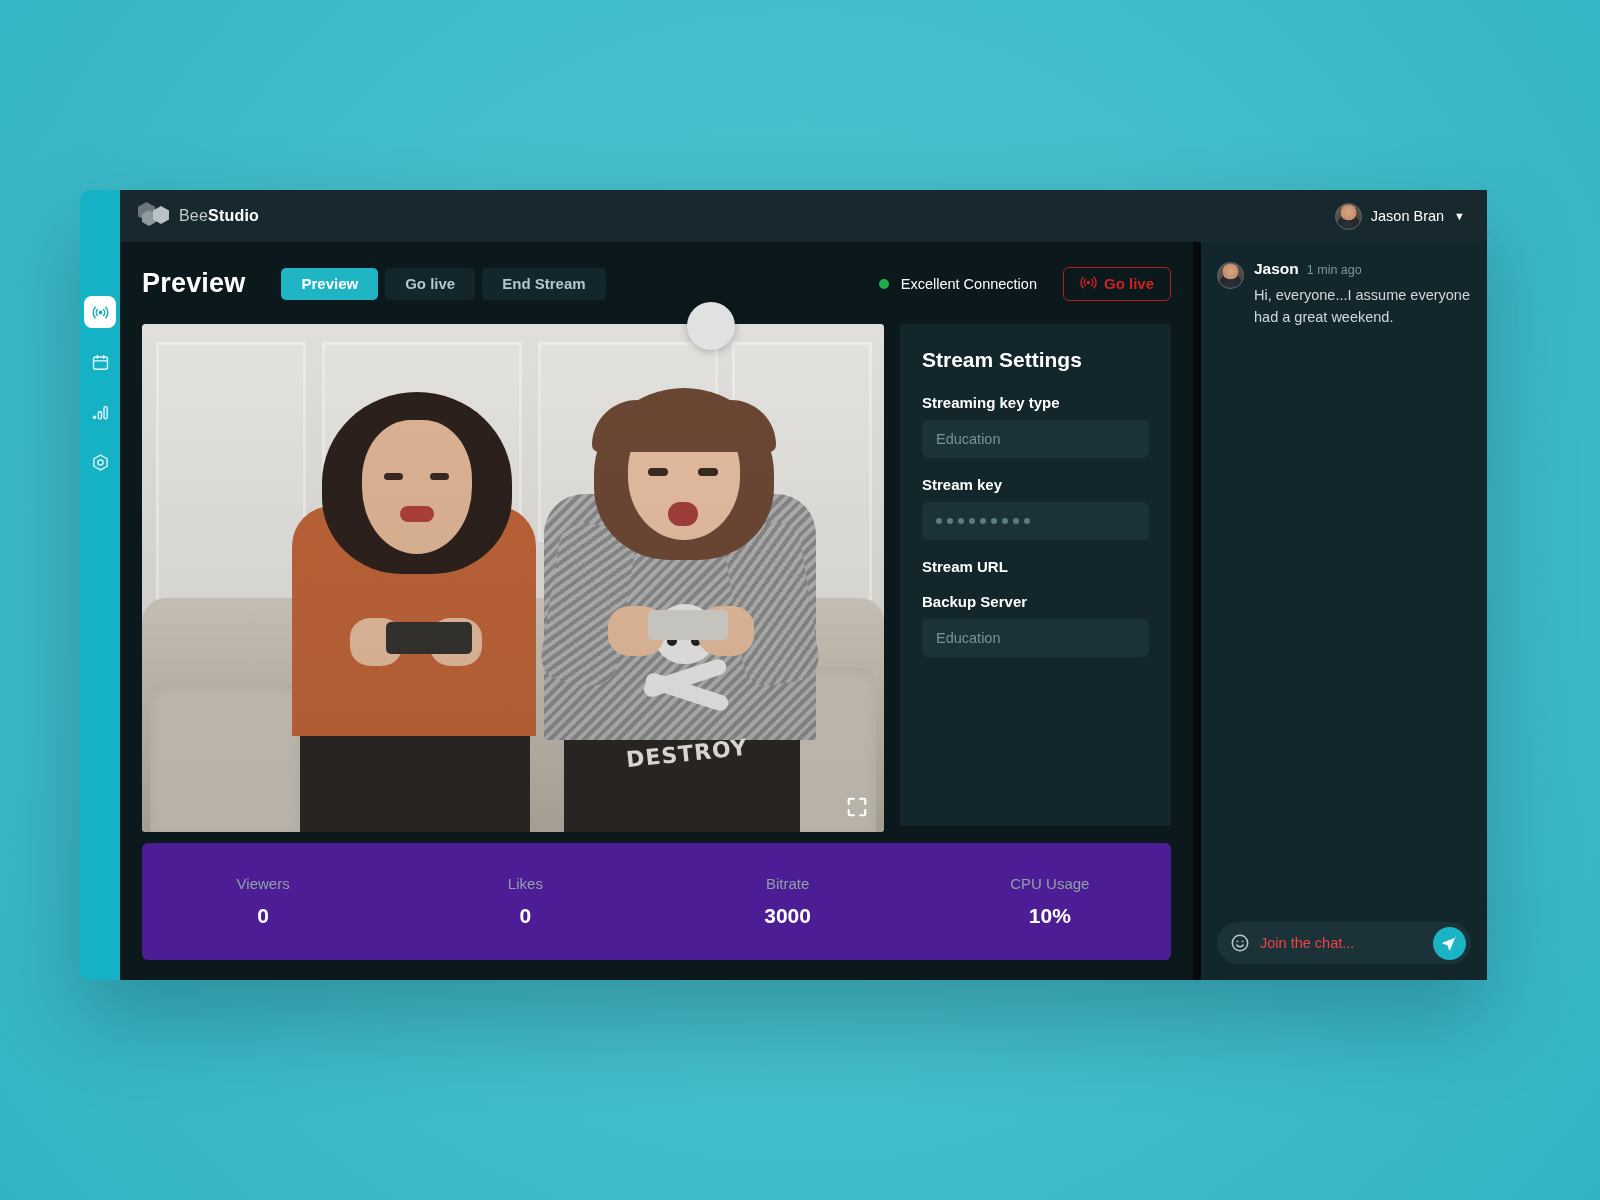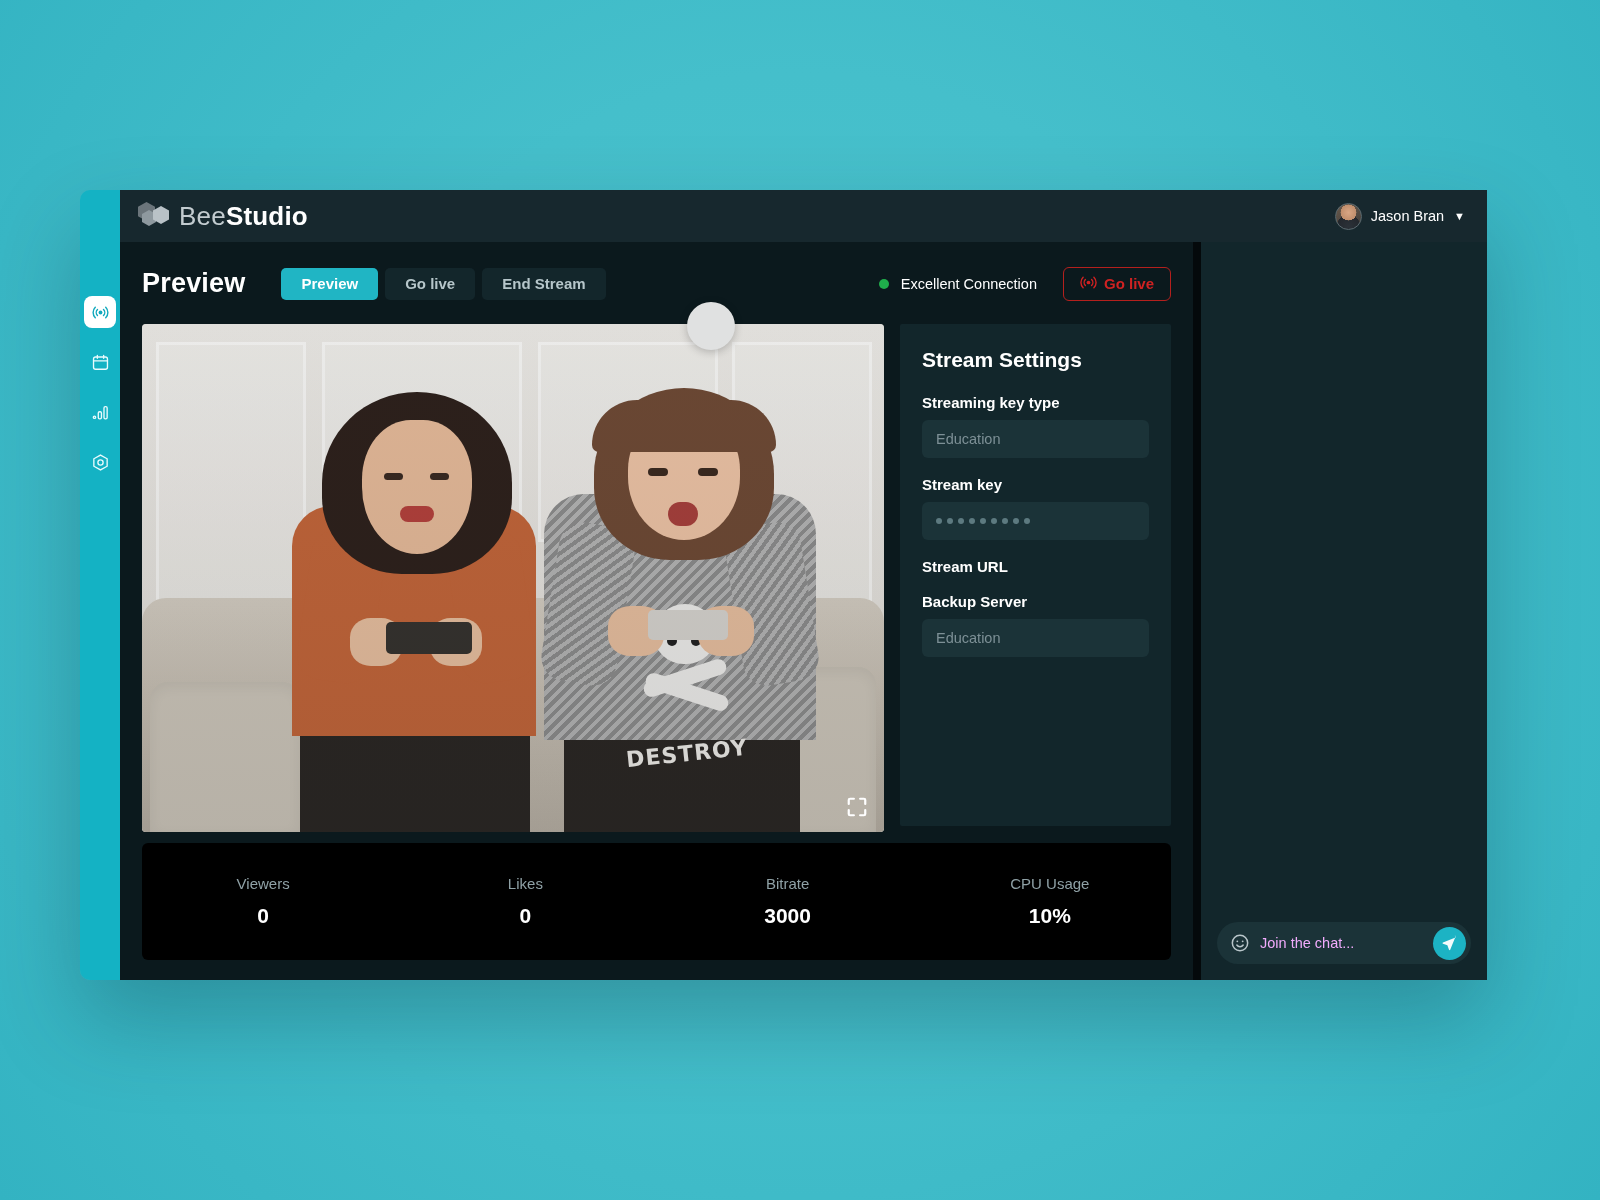--- a/index.html
+++ b/index.html
@@ -60,21 +60,21 @@
     display: flex;
     align-items: center;
     justify-content: space-between;
     padding: 0 22px 0 18px;
     flex: 0 0 52px;
   }
   .brand { display: flex; align-items: center; gap: 9px; }
   .brand-mark { position: relative; width: 32px; height: 30px; }
   .hex { position: absolute; }
   .hex svg { display: block; }
-  .brand-text { font-size: 26px; letter-spacing: .2px; }
+  .brand-text { font-size: 16px; letter-spacing: .2px; }
   .brand-text .thin { color: #c3ccd0; font-weight: 300; }
   .brand-text .bold { color: #ffffff; font-weight: 700; }
 
   .user { display: flex; align-items: center; gap: 9px; }
   .avatar {
     width: 27px; height: 27px; border-radius: 50%;
     background:
       radial-gradient(circle at 50% 34%, #d9a684 0%, #c08e6c 38%, transparent 39%),
       radial-gradient(circle at 50% 90%, #2b3138 0%, #23272d 45%, transparent 46%),
       linear-gradient(160deg, #6a5a4c, #3c3a38);
@@ -245,21 +245,21 @@
     padding: 0 14px;
     color: #7d9096;
     font-size: 14.5px;
   }
   .dots { display: flex; gap: 5px; align-items: center; }
   .dots i { width: 6px; height: 6px; border-radius: 50%; background: #5d7a80; display: block; }
 
   
   .stats {
     margin: 17px 0 20px 0;
-    background: #000000;
+    background: #4c1d95;
     border-radius: 6px;
     height: 118px;
     display: flex;
     align-items: center;
     gap: 20px;
   }
   .stat { flex: 1; text-align: center; }
   .stat-label { color: #8fa1a6; font-size: 15px; margin-bottom: 12px; }
   .stat-value { color: #ffffff; font-size: 21px; font-weight: 700; }
 
@@ -295,21 +295,21 @@
   .chat-input {
     height: 42px;
     background: #1b3338;
     border-radius: 21px;
     display: flex; align-items: center;
     padding: 0 5px 0 13px;
     gap: 10px;
   }
   .emoji-icon { width: 20px; height: 20px; flex: 0 0 20px; }
   .emoji-icon svg { display: block; width: 20px; height: 20px; }
-  .chat-placeholder { color: #f0abfc; font-size: 14.5px; flex: 1; }
+  .chat-placeholder { color: #ef4444; font-size: 14.5px; flex: 1; }
   .send-btn {
     width: 33px; height: 33px; border-radius: 50%;
     background: #1cb3c4;
     display: flex; align-items: center; justify-content: center;
     flex: 0 0 33px;
   }
   .send-btn svg { width: 17px; height: 17px; display: block; }
 </style>
 </head>
 <body>
@@ -530,20 +530,30 @@
             <div class="stat-value">3000</div>
           </div>
           <div class="stat">
             <div class="stat-label">CPU Usage</div>
             <div class="stat-value">10%</div>
           </div>
         </section>
       </main>
 
       <aside class="chat">
+        <div class="chat-msg">
+          <span class="chat-avatar"></span>
+          <div class="chat-body">
+            <div class="chat-head">
+              <span class="chat-name">Jason</span>
+              <span class="chat-time">1 min ago</span>
+            </div>
+            <div class="chat-text">Hi, everyone...I assume everyone had a great weekend.</div>
+          </div>
+        </div>
 
         <div class="chat-spacer"></div>
 
         <div class="chat-input">
           <span class="emoji-icon">
             <svg viewBox="0 0 24 24" fill="none" stroke="#b9c6ca" stroke-width="1.8" stroke-linecap="round">
               <circle cx="12" cy="12" r="9.2"></circle>
               <circle cx="8.8" cy="10" r="1.1" fill="#b9c6ca" stroke="none"></circle>
               <circle cx="15.2" cy="10" r="1.1" fill="#b9c6ca" stroke="none"></circle>
               <path d="M8.2 14.4a4.6 4.6 0 0 0 7.6 0"></path>

